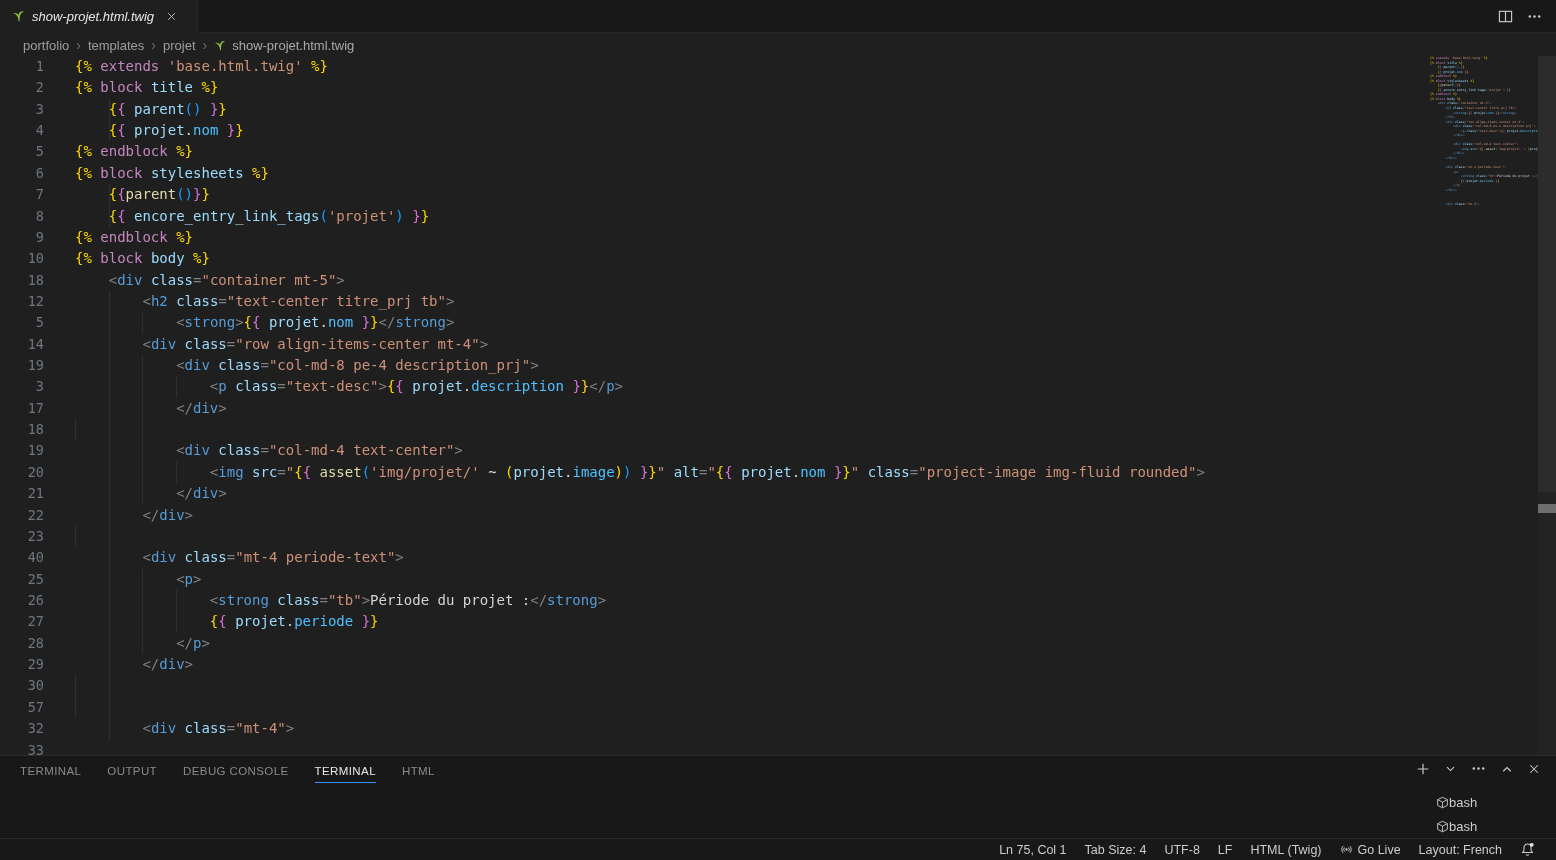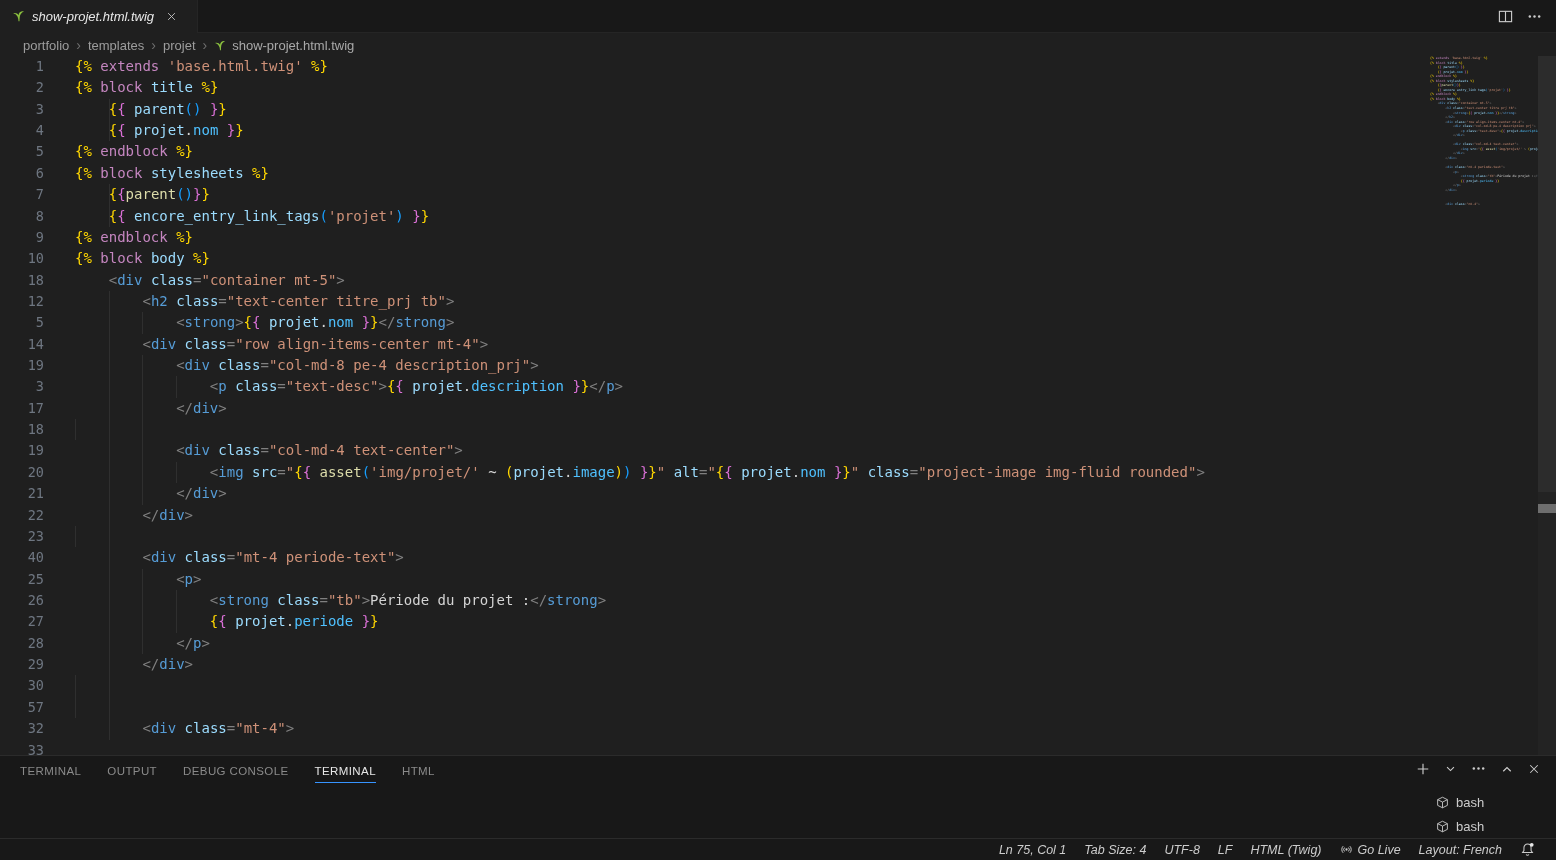--- a/index.html
+++ b/index.html
@@ -58,29 +58,29 @@
   .panel-tab {
     position:relative; color:#8a8a8a; font-size:11.5px; letter-spacing:.4px; cursor:pointer;
     height:30px; display:flex; align-items:center;
   }
   .panel-tab.active { color:#e7e7e7; }
   .panel-tab.active::after { content:""; position:absolute; left:0; right:0; bottom:3px; height:1.5px; background:#3794ff; }
   .panel-actions { position:absolute; right:16px; top:5px; display:flex; align-items:center; gap:15px; }
   .panel-actions .icon-btn { color:#cccccc; cursor:pointer; display:flex; }
   .terminal-area { position:absolute; left:0; top:31px; width:1425px; height:52px; background:#181818; }
   .terminal-list { position:absolute; left:1429px; top:34px; width:127px; }
-  .terminal-row { display:flex; align-items:center; gap:7px; height:24px; padding-left:7px; color:#cccccc; font-size:13px; cursor:pointer; }
+  .terminal-row { display:flex; align-items:center; height:24px; padding-left:7px; color:#cccccc; font-size:13px; cursor:pointer; }
   
   .status-bar {
     position:absolute; left:0; top:838px; width:1556px; height:22px;
     background:#181818; border-top:1px solid #2b2b2b;
     display:flex; align-items:center; justify-content:flex-end;
     color:#cccccc; font-size:12.5px; padding-right:12px;
   }
-  .status-item { padding:0 9px; display:flex; align-items:center; gap:5px; cursor:pointer; height:22px;font-style:italic; }
+  .status-item { padding:0 9px; display:flex; align-items:center; gap:5px; cursor:pointer; height:22px; }
   .status-item svg { display:block; }
 </style>
 </head>
 <body>
 
 <div class="window">
 
   <div class="tab-bar">
     <div class="tab">
       <span>

